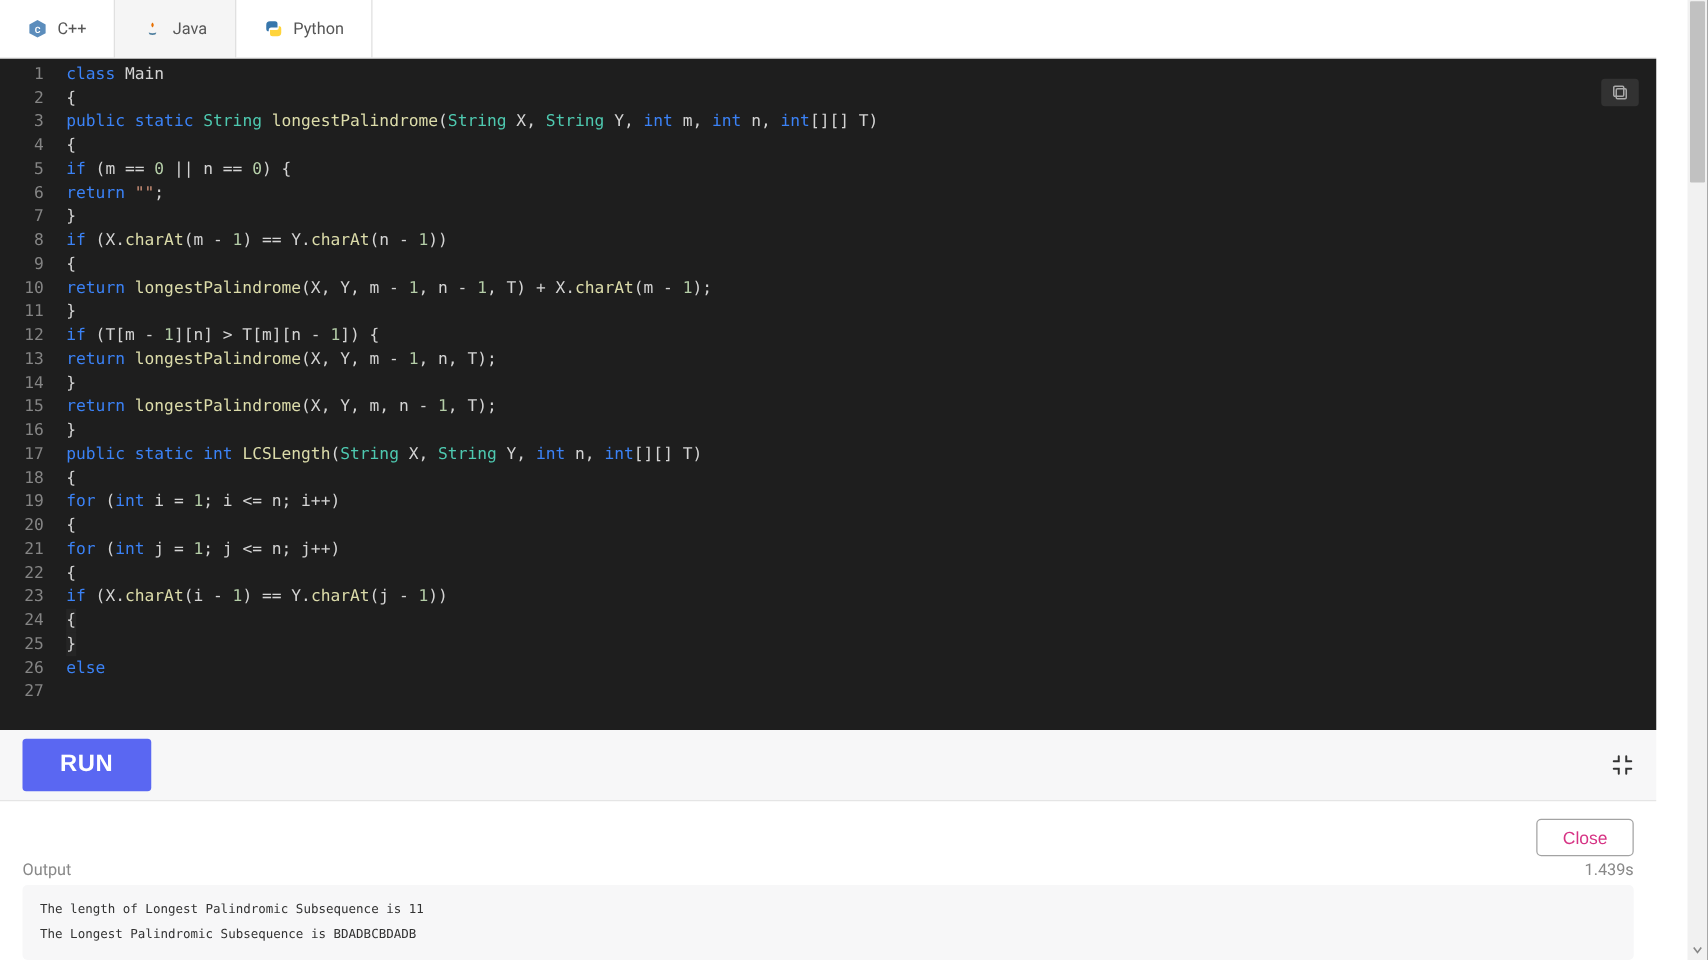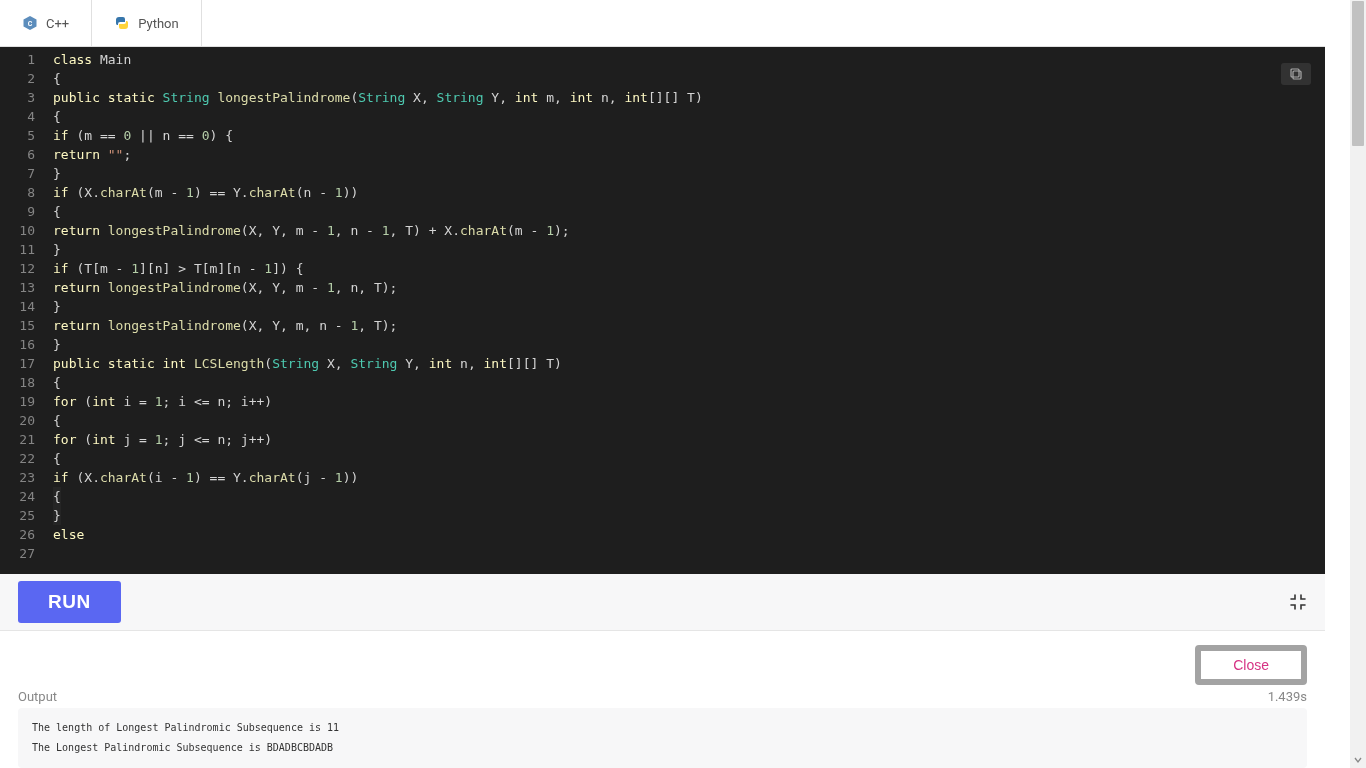--- a/index.html
+++ b/index.html
@@ -74,21 +74,21 @@
   padding-right: 10px;
   user-select: none;
 }
 .gutter div { height: 19px; }
 .code {
   flex: 1;
   color: #d4d4d4;
   padding-left: 8px;
 }
 .code div { height: 19px; white-space: pre; }
-.kw { color: #fef9c3; }
+.kw { color: #3b82f6; }
 .type { color: #4ec9b0; }
 .str { color: #ce9178; }
 .num { color: #b5cea8; }
 .fn { color: #dcdcaa; }
 .run-bar {
   height: 56px;
   background: #f7f7f8;
   display: flex;
   align-items: center;
   padding: 0 18px;
@@ -114,24 +114,24 @@
 .output-panel {
   background: #fff;
   border-top: 1px solid #e5e5e5;
   padding: 14px 18px 0 18px;
 }
 .output-top {
   display: flex;
   justify-content: flex-end;
 }
 .close-btn {
-  border: 6px solid #a3a3a3;
+  border: 1px solid #a3a3a3;
   color: #d63384;
   background: #fff;
-  padding: 6px 32px;
+  padding: 6px 20px;
   font-size: 14px;
   border-radius: 4px;
   cursor: pointer;
 }
 .output-label-row {
   display: flex;
   justify-content: space-between;
   color: #888;
   font-size: 13px;
   margin-top: 4px;
@@ -182,20 +182,29 @@
 <div class="container">
   <div class="tabs">
     <div class="tab">
       <span class="tab-icon">
         <svg viewBox="0 0 16 16">
             <polygon points="8,1 14.5,4.5 14.5,11.5 8,15 1.5,11.5 1.5,4.5" fill="#5c8dbc"></polygon>
             <text x="8" y="11" font-size="7" text-anchor="middle" fill="#fff" font-weight="bold">C</text>
           </svg>
       </span>
       <span>C++</span>
+    </div>
+    <div class="tab active">
+      <span class="tab-icon">
+        <svg viewBox="0 0 16 16">
+            <path d="M5 11 Q8 12 11 11 Q11 13 8 13 Q5 13 5 11" fill="#5382a1"></path>
+            <path d="M8 3 Q6 5 8 7 Q10 5 8 3" fill="#e76f00"></path>
+          </svg>
+      </span>
+      <span>Java</span>
     </div>
     <div class="tab">
       <span class="tab-icon">
         <svg viewBox="0 0 16 16">
             <path d="M5 2h4a2 2 0 012 2v3H6a2 2 0 00-2 2v1H3a2 2 0 01-1-2V5a3 3 0 013-3z" fill="#3776ab"></path>
             <path d="M11 14H7a2 2 0 01-2-2V9h5a2 2 0 002-2V6h1a2 2 0 011 2v3a3 3 0 01-3 3z" fill="#ffd43b"></path>
           </svg>
       </span>
       <span>Python</span>
     </div>

